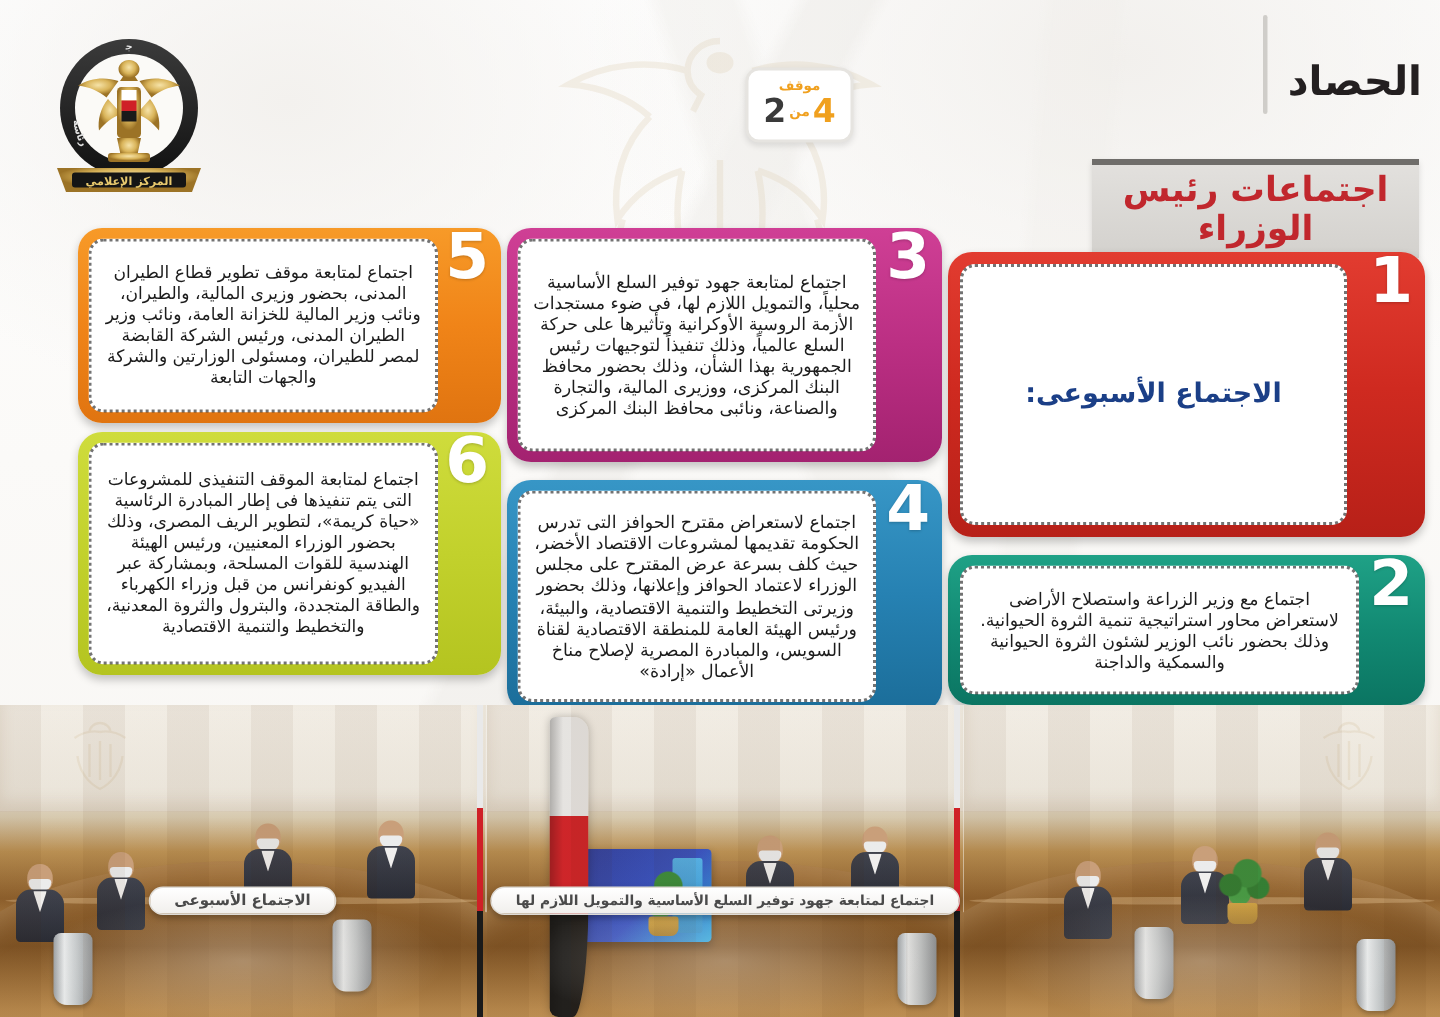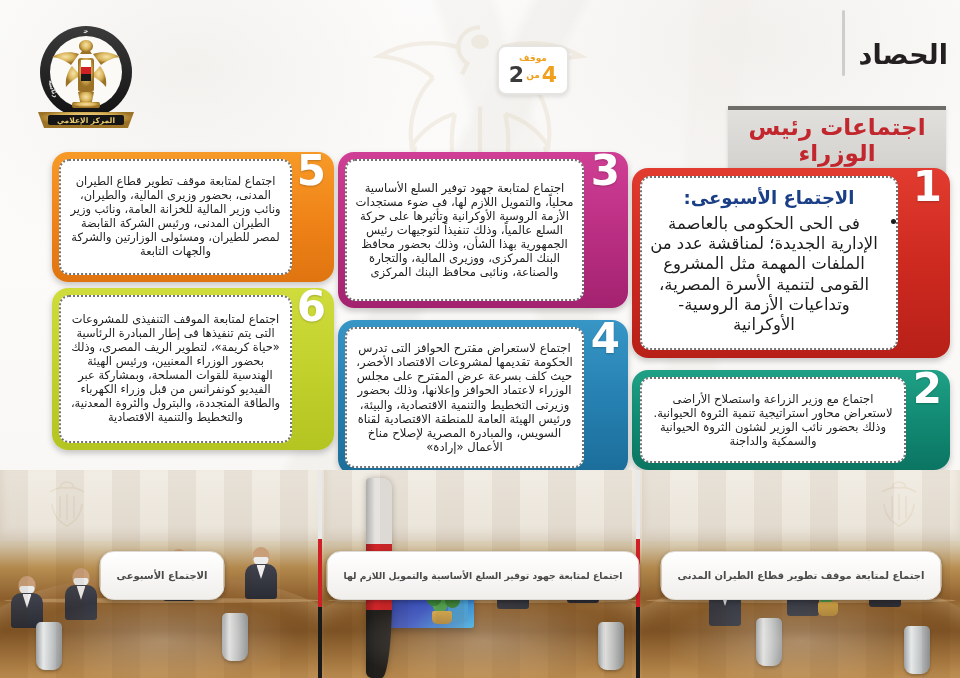--- a/index.html
+++ b/index.html
@@ -256,24 +256,24 @@
   .plant .pot{
     position:absolute; left:26%; bottom:0; width:48%; height:30%;
     background:linear-gradient(180deg,#d4a642,#a97c26); border-radius:2px 2px 5px 5px;
   }
   .photo-divider{
     position:absolute; top:0; bottom:0; width:4px;
     background:linear-gradient(180deg,#e9e9e9 0%, #e9e9e9 33%, #cf2027 33%, #cf2027 66%, #1a1a1a 66%, #1a1a1a 100%);
     z-index:4;
   }
   .caption{
-    position:absolute; left:50%; transform:translateX(-50%); bottom:78px;
+    position:absolute; left:50%; transform:translateX(-50%); bottom:68px;
     background:linear-gradient(180deg,#ffffff 0%, #f1efec 100%);
     border:1px solid #dedbd6; border-radius:14px;
-    padding:18px 16px; white-space:nowrap;
+    padding:3px 16px; white-space:nowrap;
     font-size:10px; font-weight:bold; color:#4a4a4a;
     box-shadow:0 2px 4px rgba(0,0,0,.28); z-index:5;
   }
   .cap-wide{ font-size:9.2px; }
 </style>
 </head>
 <body>
 
 <div class="page">
 
@@ -364,24 +364,20 @@
       <span class="pb-total">4</span>
       <span class="pb-of">من</span>
       <span class="pb-cur">2</span>
     </div>
   </div>
 
   <div class="card" id="card1">
     <div class="num">1</div>
     <div class="inner">
       <div class="title">الاجتماع الأسبوعى:</div>
-      <div class="bullet-row">
-        <div class="bullet-dot"></div>
-        <div class="body">فى الحى الحكومى بالعاصمة الإدارية الجديدة؛ لمناقشة عدد من الملفات المهمة مثل المشروع القومى لتنمية الأسرة المصرية، وتداعيات الأزمة الروسية- الأوكرانية</div>
-      </div>
     </div>
   </div>
 
   <div class="card" id="card2">
     <div class="num">2</div>
     <div class="inner">
       <div class="body">اجتماع مع وزير الزراعة واستصلاح الأراضى لاستعراض محاور استراتيجية تنمية الثروة الحيوانية. وذلك بحضور نائب الوزير لشئون الثروة الحيوانية والسمكية والداجنة</div>
     </div>
   </div>
 
@@ -444,21 +440,20 @@
             <div class="torso"></div>
             <div class="shirt"></div>
         </div>
         <div class="plant" style="right:112px; bottom:30%;">
           <div class="leaves"></div>
             <div class="pot"></div>
         </div>
         <div class="pitcher" style="right:30px;"></div>
         <div class="pitcher" style="right:178px; bottom:6%;"></div>
       </div>
-      <div class="caption">اجتماع لمتابعة موقف تطوير قطاع الطيران المدنى</div>
     </div>
 
     <div class="photo-divider" style="left:318px;"></div>
 
     <div class="photo p2">
       <div class="room">
         <div class="wall-panel"></div>
         <div class="table-curve"></div>
         <div class="person" style="right:42px; bottom:36%;">
           <div class="head"></div>

